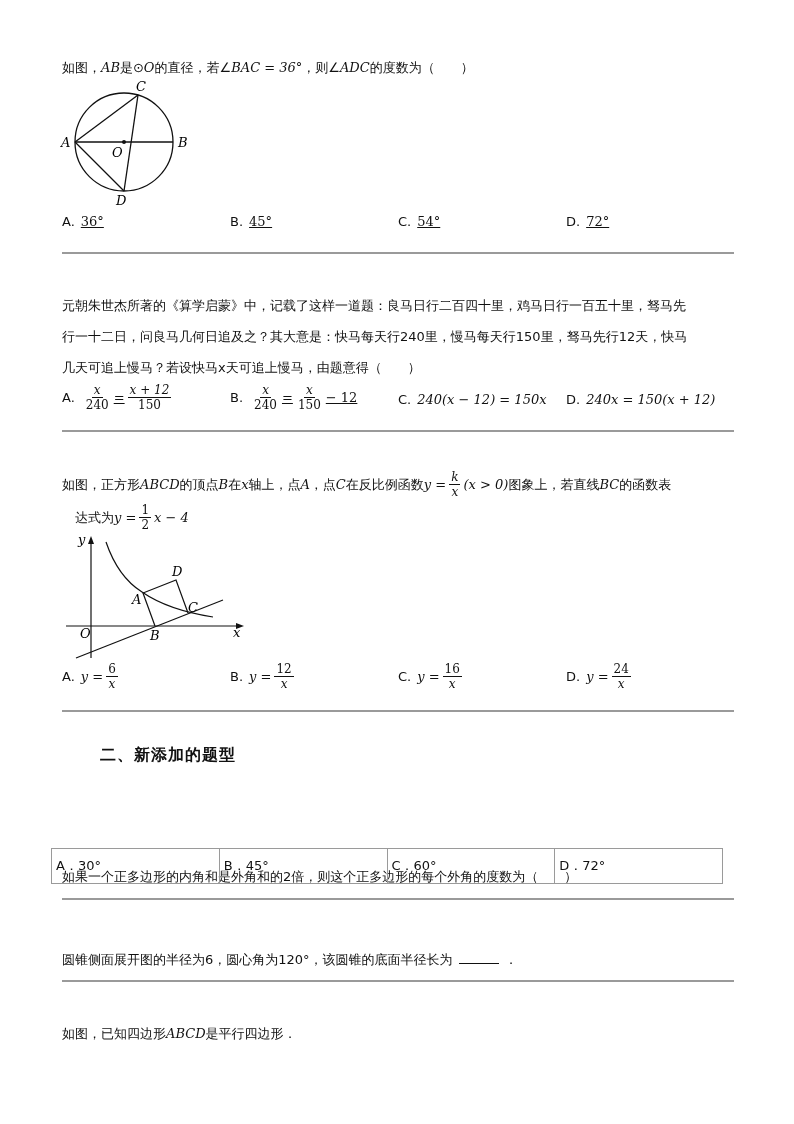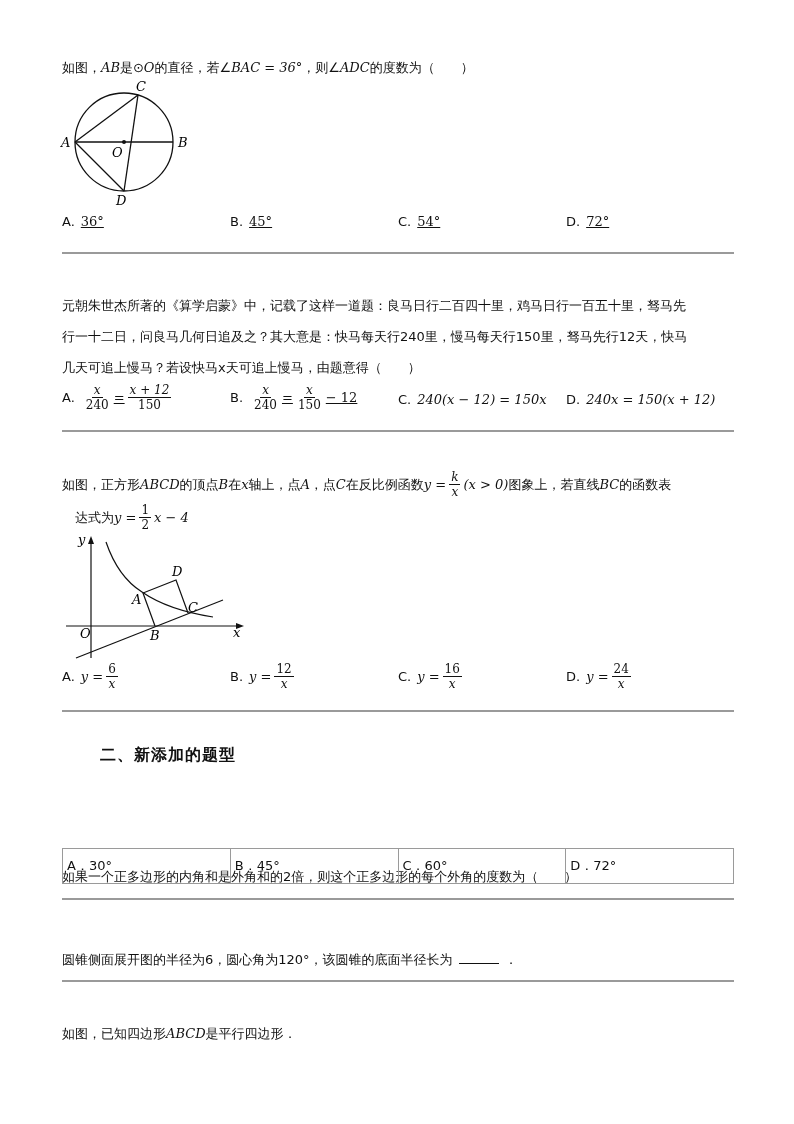--- a/index.html
+++ b/index.html
@@ -11,21 +11,21 @@
   .mr { font-family:"DejaVu Serif","Liberation Serif",serif;text-decoration:underline; }
   .opt { position:absolute; font-size:13px; white-space:nowrap; display:flex; align-items:center; }
   .opt .lbl { margin-right:6px; }
   .frac { display:inline-flex; flex-direction:column; align-items:center; vertical-align:middle; margin:0 3px;
           font-family:"DejaVu Serif","Liberation Serif",serif; font-size:12px; line-height:14px; }
   .frac .num { padding:0 2px; border-bottom:1px solid #111; }
   .frac .den { padding:0 2px; }
   .divider { position:absolute; left:62px; width:672px; height:2px; background:#9a9a9a; }
   .section-title { position:absolute; left:52px; top:745px; font-family:"DejaVu Serif","Liberation Serif",serif;
                    font-weight:bold; font-size:16px; letter-spacing:1px;margin-left:48px; }
-  table.opts { position:absolute; left:62px; top:848px; width:672px; border-collapse:collapse; }
+  table.opts { position:absolute; left:51px; top:848px; width:672px; border-collapse:collapse; }
   table.opts td { border:1px solid #9a9a9a; height:34px; padding:0 4px; font-size:13px; width:25%; }
   .blank { display:inline-block; width:40px; border-bottom:1px solid #111; height:12px; margin:0 6px; vertical-align:baseline; }
   svg text { font-family:"DejaVu Serif","Liberation Serif",serif; font-style:italic; font-size:13px; }
 </style>
 </head>
 <body>
 
 <div class="q-text" style="top:58px;">
   <span>如图，</span><span class="m">AB</span><span>是⊙</span><span class="m">O</span><span>的直径，若∠</span><span class="m">BAC = 36°</span><span>，则∠</span><span class="m">ADC</span><span>的度数为（　　）</span>
 </div>

